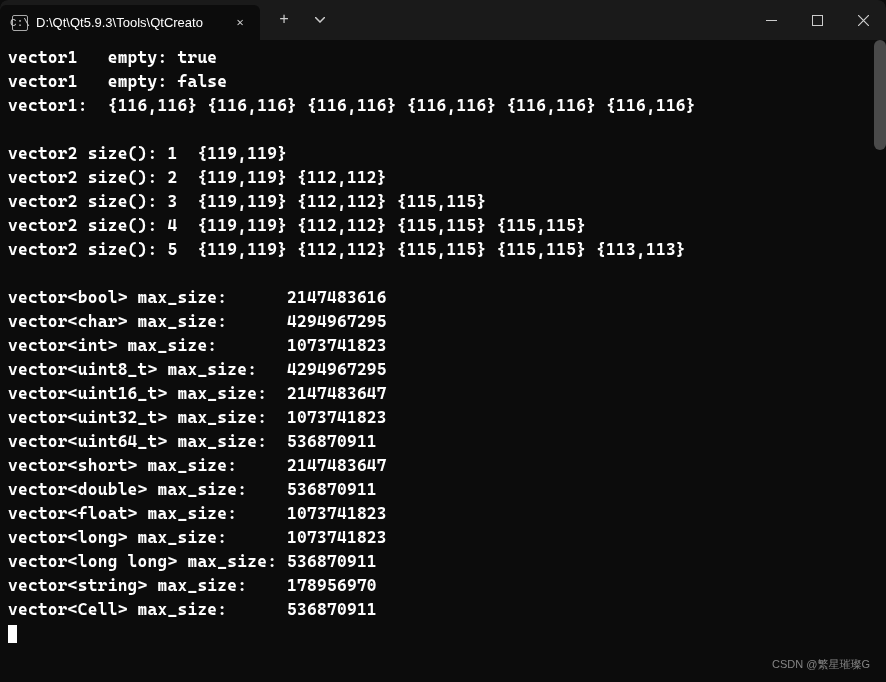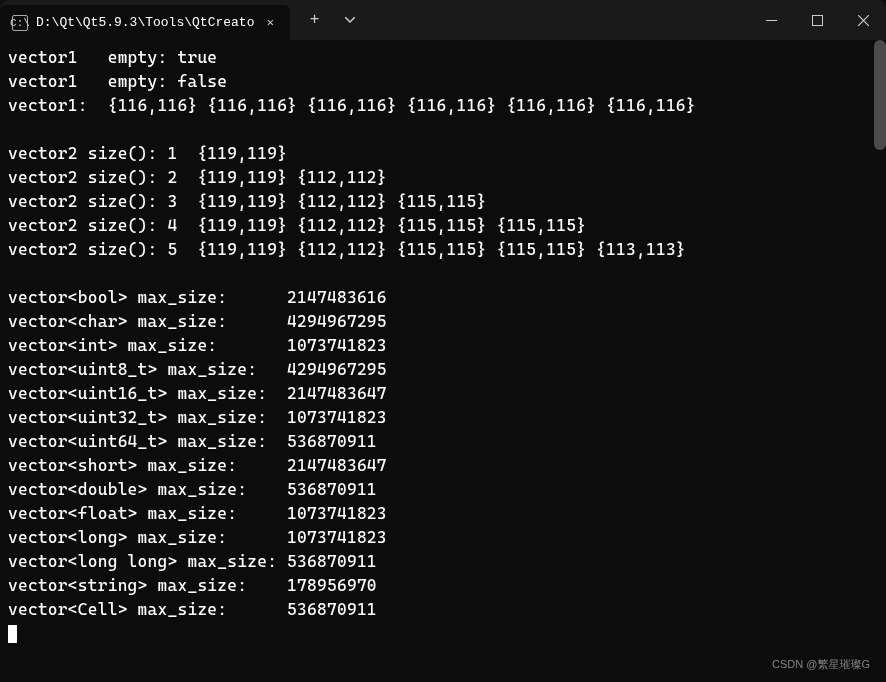--- a/index.html
+++ b/index.html
@@ -42,21 +42,21 @@
       align-items: center;
       justify-content: center;
       font-size: 11px;
       border: 1px solid #aaa;
       border-radius: 2px;
       color: #ccc;
     }
     .tab-title {
       color: #ffffff;
       font-size: 13px;
-      font-family: Liberation Mono, monospace;
+      font-family: Liberation Sans, sans-serif;
       flex: 1;
       white-space: nowrap;
       overflow: hidden;
     }
     .tab-close {
       width: 16px;
       height: 16px;
       display: flex;
       align-items: center;
       justify-content: center;
@@ -96,21 +96,21 @@
       align-items: center;
       justify-content: center;
       cursor: pointer;
       color: #ccc;
     }
     .terminal {
       padding: 6px 8px;
       font-size: 16.5px;
       line-height: 24px;
       white-space: pre;
-      font-weight: 400;
+      font-weight: 700;
       font-family: 'Cascadia Mono', Consolas, monospace;
       letter-spacing: 0.3px;
     }
     .cursor {
       display: inline-block;
       width: 9px;
       height: 18px;
       background: #fff;
       vertical-align: text-bottom;
     }

